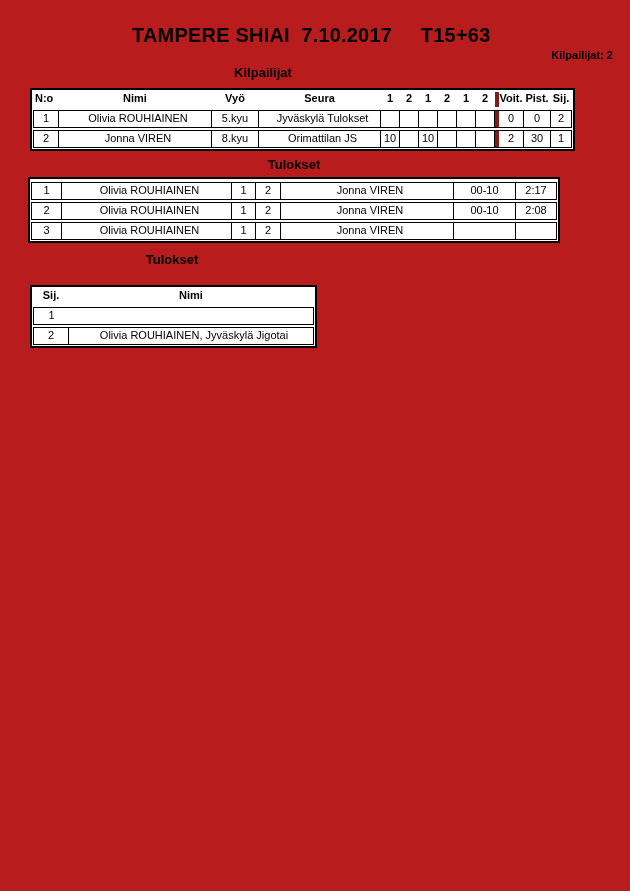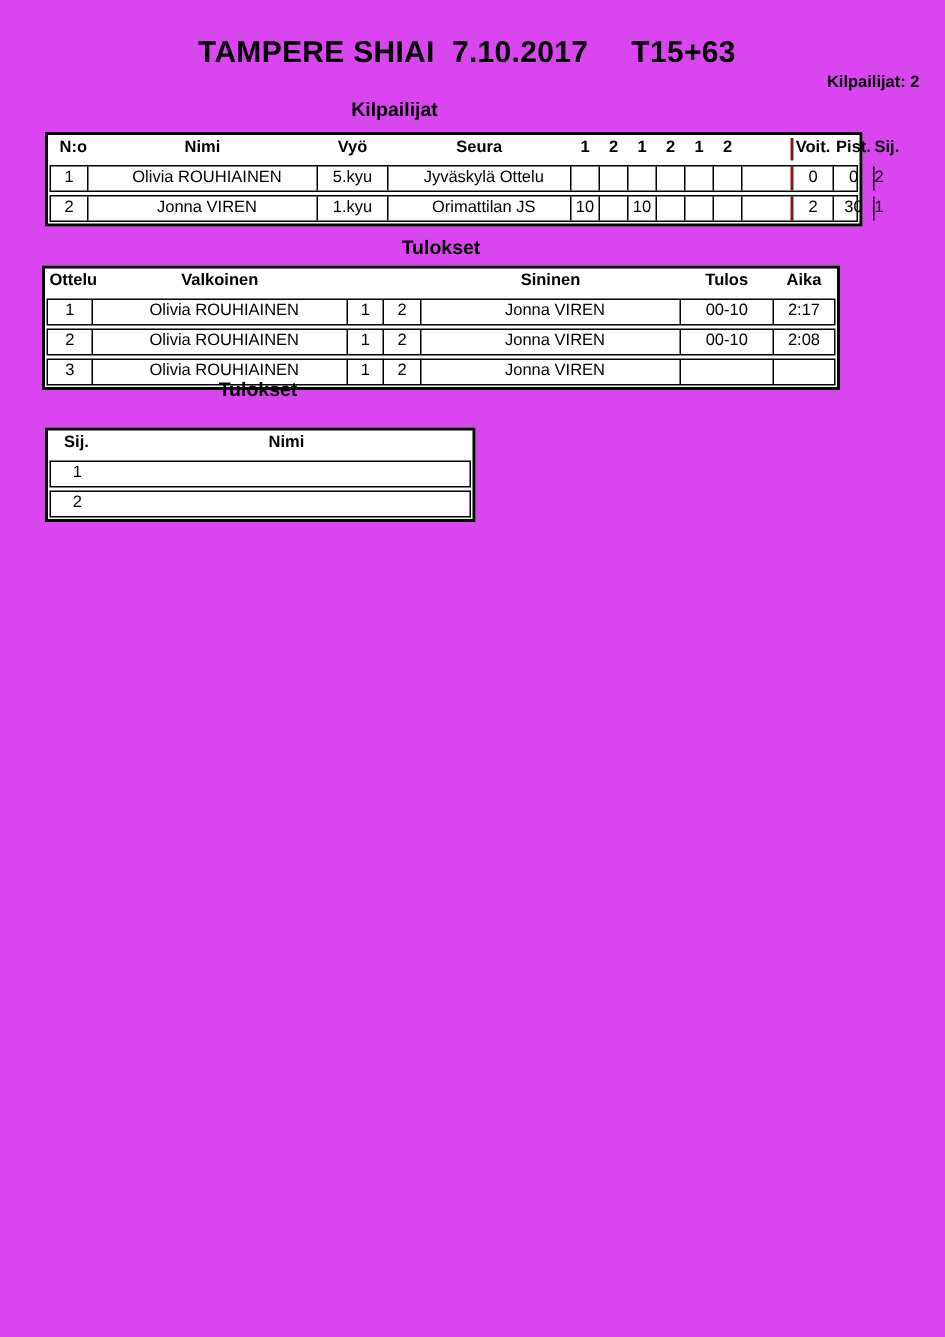--- a/index.html
+++ b/index.html
@@ -1,17 +1,17 @@
 <!DOCTYPE html>
 <html><head>
 <meta charset="utf-8">
 <style>
   html,body { margin:0; padding:0; background:#fff; }
   .page {
-    position:relative; width:630px; height:891px; background:#d946ef;
+    position:relative; width:630px; height:891px; background:#b91c1c;
     font-family:"Liberation Sans", sans-serif; color:#000; overflow:hidden;
   }
   .title {
     position:absolute; left:132px; top:24px;
     font-size:20px; font-weight:bold; white-space:pre; letter-spacing:0.2px;
   }
   .count-label {
     position:absolute; right:17px; top:49px;
     font-size:11px; font-weight:bold;text-align:center;
   }
@@ -42,22 +42,22 @@
   .c {
     flex:0 0 auto; box-sizing:border-box; display:block;
     font-size:11px; line-height:13px; text-align:center;
     white-space:nowrap; overflow:visible;
     border-right:1px solid #000;
   }
   .drow .c { line-height:14px; }
   .hrow .c { border-right:1px solid transparent; }
   .c:last-child { border-right:none; }
   .c.left { text-align:center; padding-left:6px; }
-  .c.hleft { text-align:right; padding-left:1px; }
-  .thickL { border-left:2px solid #7f1d1d;margin-left:32px; }
+  .c.hleft { text-align:left; padding-left:1px; }
+  .thickL { border-left:4px solid #7f1d1d; }
 
   
   .t1-no{width:25px} .t1-nimi{width:153px} .t1-vyo{width:47px} .t1-seura{width:122px}
   .t1-s{width:19px} .t1-voit{width:29px} .t1-pist{width:27px} .t1-sij{flex:1 1 auto}
   
   .t2-no{width:30px} .t2-valk{width:170px} .t2-c1{width:24px} .t2-c2{width:25px}
   .t2-sin{width:173px} .t2-tulos{width:62px} .t2-aika{flex:1 1 auto}
   
   .t3-sij{width:35px} .t3-nimi{flex:1 1 auto}
 </style>
@@ -84,60 +84,51 @@
       <div class="c t1-s">1</div>
       <div class="c t1-s">2</div>
       <div class="c t1-voit thickL">Voit.</div>
       <div class="c t1-pist">Pist.</div>
       <div class="c t1-sij">Sij.</div>
     </div>
     <div class="drow">
       <div class="c t1-no">1</div>
       <div class="c left t1-nimi">Olivia ROUHIAINEN</div>
       <div class="c t1-vyo">5.kyu</div>
-      <div class="c left t1-seura">Jyväskylä Ottelu</div>
+      <div class="c left t1-seura">Jyväskylä Tulokset</div>
       <div class="c t1-s"></div>
       <div class="c t1-s"></div>
       <div class="c t1-s"></div>
       <div class="c t1-s"></div>
       <div class="c t1-s"></div>
       <div class="c t1-s"></div>
       <div class="c t1-voit thickL">0</div>
       <div class="c t1-pist">0</div>
       <div class="c t1-sij">2</div>
     </div>
     <div class="drow">
       <div class="c t1-no">2</div>
       <div class="c left t1-nimi">Jonna VIREN</div>
-      <div class="c t1-vyo">1.kyu</div>
+      <div class="c t1-vyo">8.kyu</div>
       <div class="c left t1-seura">Orimattilan JS</div>
       <div class="c t1-s">10</div>
       <div class="c t1-s"></div>
       <div class="c t1-s">10</div>
       <div class="c t1-s"></div>
       <div class="c t1-s"></div>
       <div class="c t1-s"></div>
       <div class="c t1-voit thickL">2</div>
       <div class="c t1-pist">30</div>
       <div class="c t1-sij">1</div>
     </div>
   </div>
 
   <div class="section-heading h-ottelut">Tulokset</div>
 
   <div class="tbl t2">
-    <div class="hrow">
-      <div class="c hleft t2-no">Ottelu</div>
-      <div class="c t2-valk">Valkoinen</div>
-      <div class="c t2-c1"></div>
-      <div class="c t2-c2"></div>
-      <div class="c t2-sin">Sininen</div>
-      <div class="c t2-tulos">Tulos</div>
-      <div class="c t2-aika">Aika</div>
-    </div>
     <div class="drow">
       <div class="c t2-no">1</div>
       <div class="c left t2-valk">Olivia ROUHIAINEN</div>
       <div class="c t2-c1">1</div>
       <div class="c t2-c2">2</div>
       <div class="c left t2-sin">Jonna VIREN</div>
       <div class="c t2-tulos">00-10</div>
       <div class="c t2-aika">2:17</div>
     </div>
     <div class="drow">
@@ -165,16 +156,17 @@
   <div class="tbl t3">
     <div class="hrow">
       <div class="c t3-sij">Sij.</div>
       <div class="c t3-nimi">Nimi</div>
     </div>
     <div class="drow">
       <div class="c t3-sij">1</div>
     </div>
     <div class="drow">
       <div class="c t3-sij">2</div>
+      <div class="c left t3-nimi">Olivia ROUHIAINEN, Jyväskylä Jigotai</div>
     </div>
   </div>
 
 </div>
 
 </body></html>

